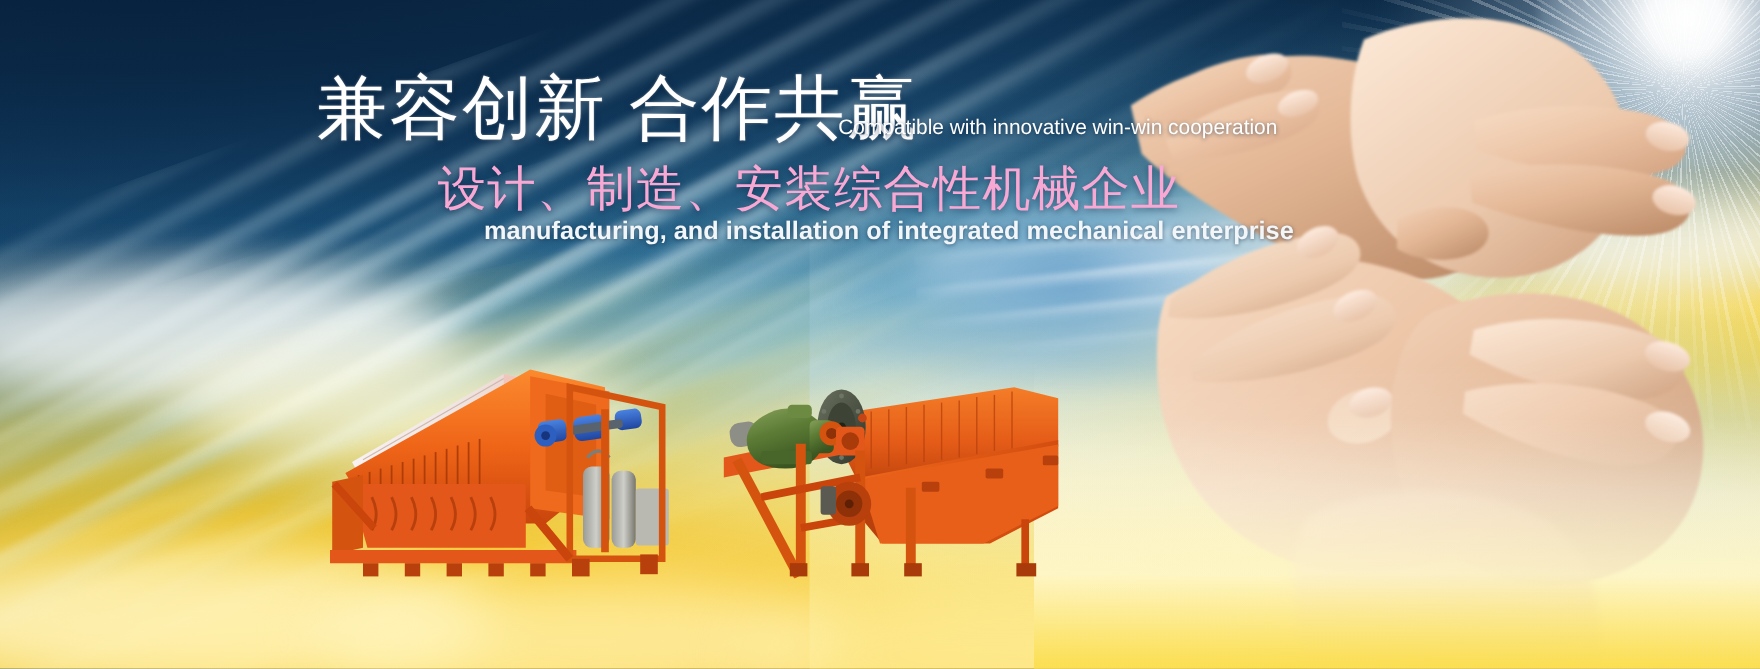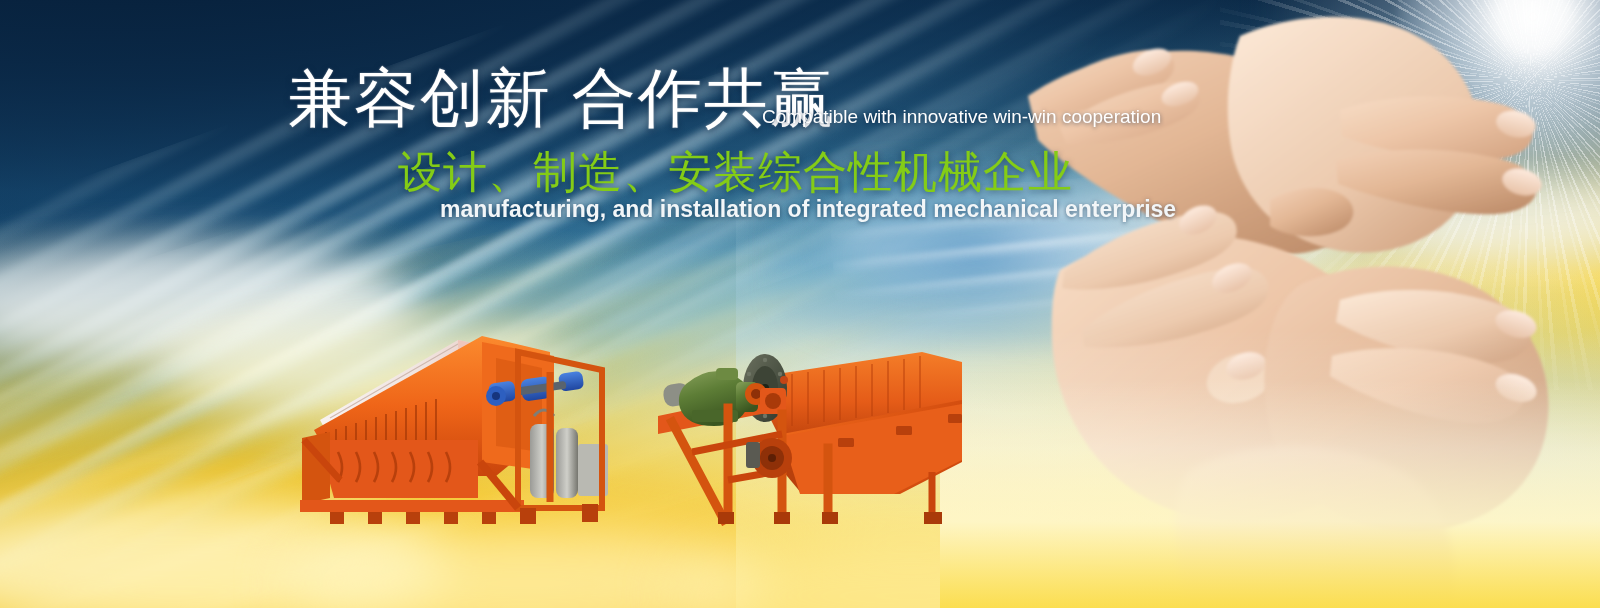--- a/index.html
+++ b/index.html
@@ -183,21 +183,21 @@
     text-shadow:0 2px 6px rgba(0,25,55,.55), 0 0 2px rgba(255,255,255,.5);
   }
   #headline-en{
     position:absolute;left:762px;top:107px;
     font-size:19px;line-height:1;color:#ffffff;white-space:nowrap;
     text-shadow:0 1px 4px rgba(0,25,55,.6);
     text-align:center;
   }
   #subline{
     position:absolute;left:398px;top:150px;
-    font-size:44px;line-height:1;color:#84cc16;letter-spacing:1px;white-space:nowrap;
+    font-size:44px;line-height:1;color:#f9a8d4;letter-spacing:1px;white-space:nowrap;
     text-shadow:0 2px 6px rgba(0,30,60,.5);
   }
   #subline-en{
     position:absolute;left:440px;top:198px;
     font-size:23px;line-height:1;color:#f2f6f8;white-space:nowrap;
     text-shadow:0 1px 4px rgba(0,30,60,.55);
     font-weight:bold;
   }
 </style>
 </head>

